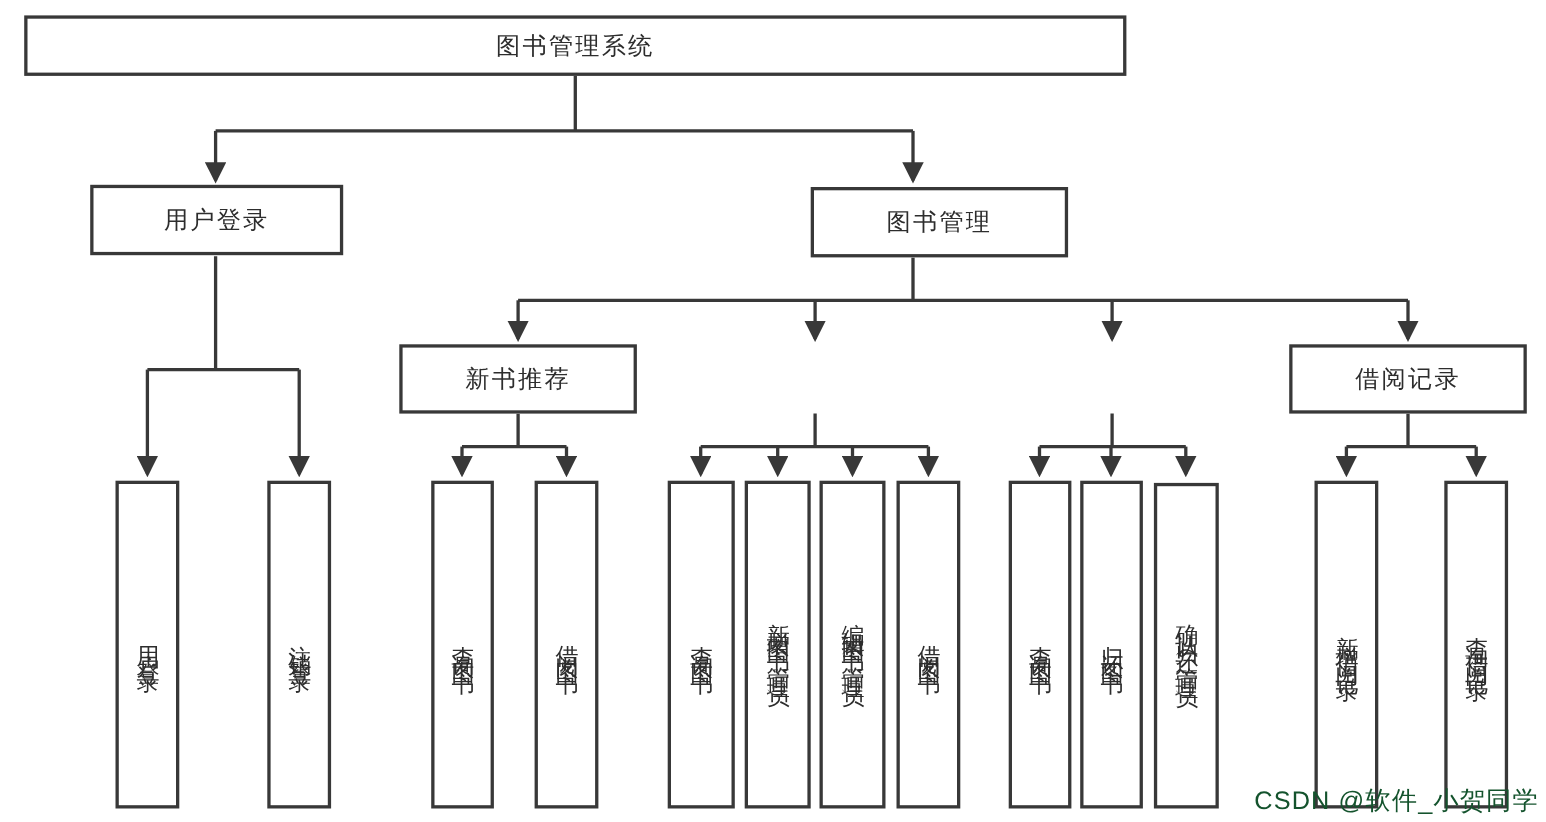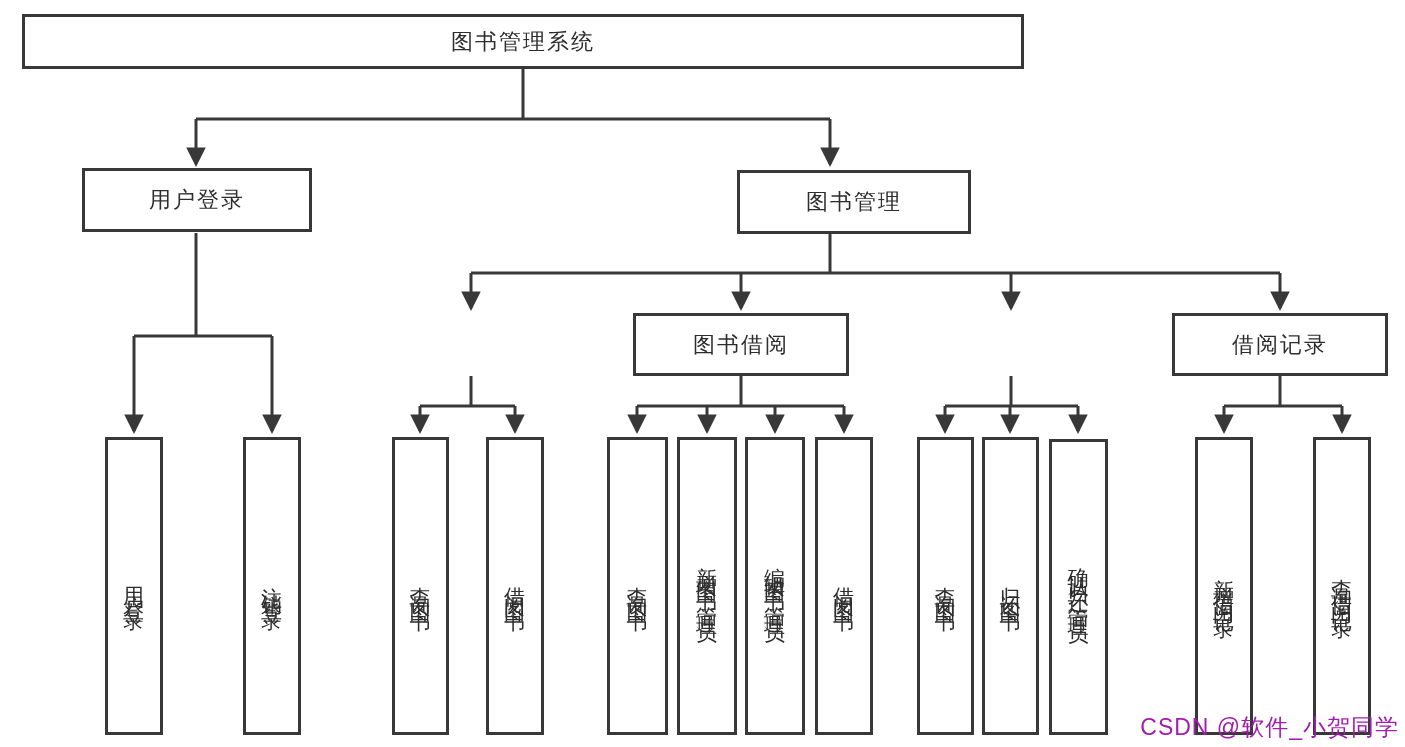--- a/index.html
+++ b/index.html
@@ -28,21 +28,21 @@
     text-orientation: mixed;
     font-size: 21px;
     letter-spacing: 8px;
     line-height: 1;
   }
   .watermark {
     position: absolute;
     right: 6px;
     bottom: 4px;
     font-size: 23px;
-    color: #a21caf;
+    color: #14532d;
     letter-spacing: 1px;
     white-space: nowrap;
   }
 </style>
 </head>
 <body>
 
 <div class="stage">
 
   <svg class="connectors" width="1405" height="747" viewBox="0 0 1405 747">
@@ -86,21 +86,21 @@
       <line x1="1224" y1="406" x2="1224" y2="431" marker-end="url(#arr)"></line>
       <line x1="1342" y1="406" x2="1342" y2="431" marker-end="url(#arr)"></line>
     </g>
   </svg>
 
   <div class="node h-node" style="left:22px; top:14px; width:1002px; height:55px;">图书管理系统</div>
 
   <div class="node h-node" style="left:82px; top:168px; width:230px; height:64px;">用户登录</div>
   <div class="node h-node" style="left:713px; top:170px; width:234px; height:64px;margin-left:24px;">图书管理</div>
 
-  <div class="node h-node" style="left:633px; top:313px; width:216px; height:63px;">图书借阅</div>
+  <div class="node h-node" style="left:363px; top:313px; width:216px; height:63px;">新书推荐</div>
   <div class="node h-node" style="left:1172px; top:313px; width:216px; height:63px;">借阅记录</div>
 
   <div class="node v-node" style="left:105px; top:437px; width:58px; height:298px;">用户登录</div>
   <div class="node v-node" style="left:243px; top:437px; width:58px; height:298px;">注销登录</div>
 
   <div class="node v-node" style="left:392px; top:437px; width:57px; height:298px;">查询图书</div>
   <div class="node v-node" style="left:486px; top:437px; width:58px; height:298px;">借阅图书</div>
 
   <div class="node v-node" style="left:607px; top:437px; width:61px; height:298px;">查询图书</div>
   <div class="node v-node" style="left:677px; top:437px; width:60px; height:298px;">新增图书（管理员）</div>

